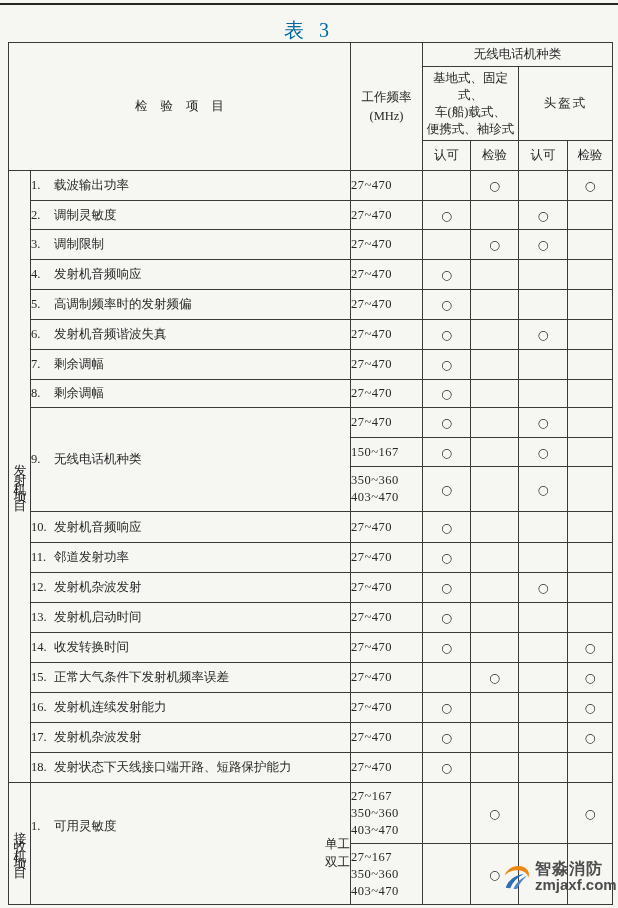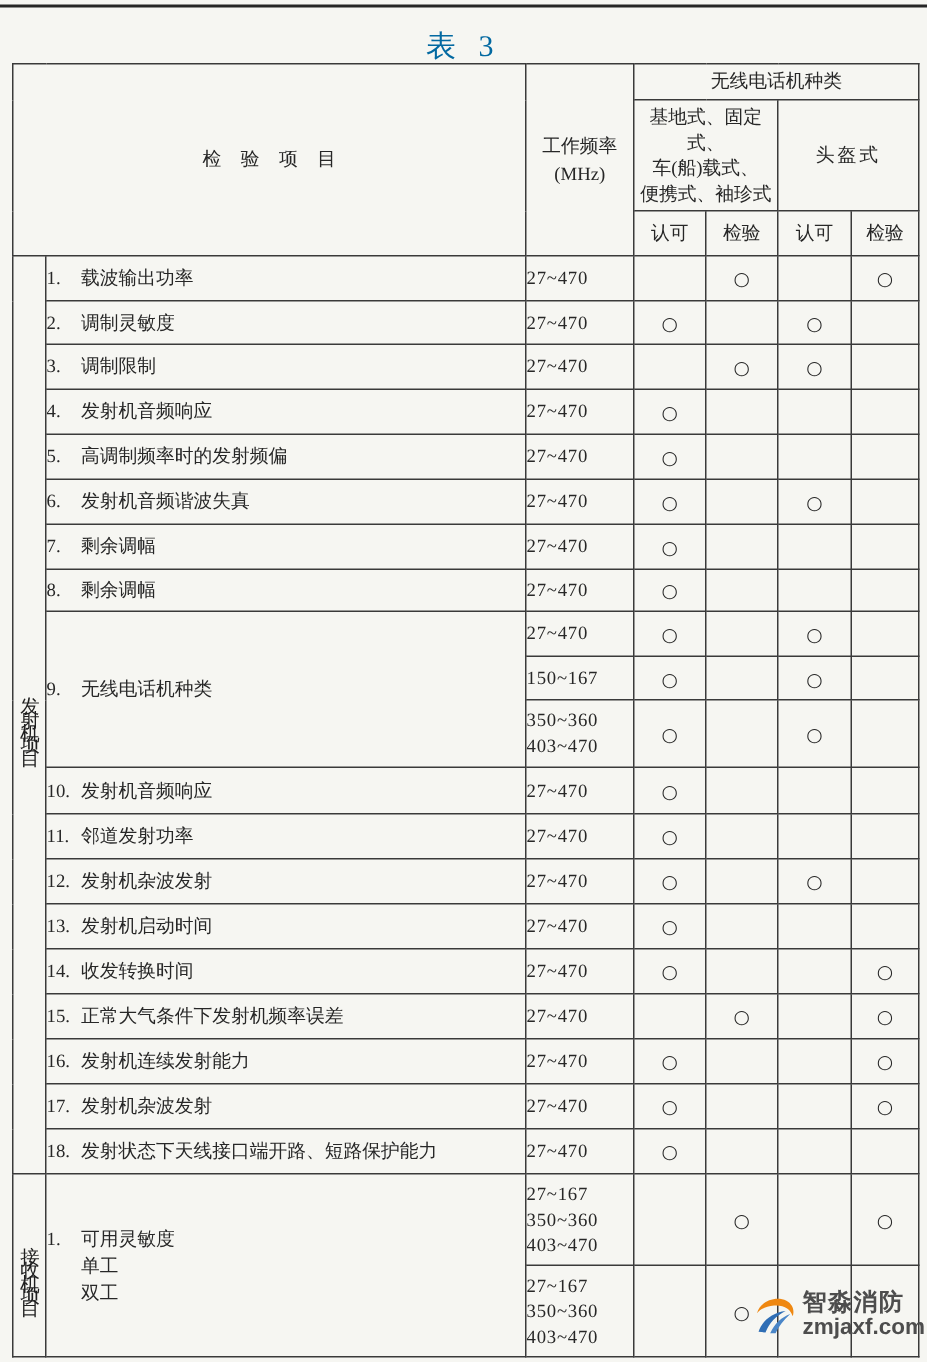--- a/index.html
+++ b/index.html
@@ -32,21 +32,21 @@
   .vlabel{
     writing-mode:vertical-rl;text-orientation:upright;
     letter-spacing:9px;font-size:13px;margin:0 auto;color:#1f1f1f;
   }
   td.item{padding-left:6px;padding-right:4px;text-align:left;font-size:12.5px;}
   .no{display:inline-block;min-width:23px;}
   td.freq{font-size:11.5px;letter-spacing:0.5px;}
   td.freq div{line-height:17px;}
   td.mark{text-align:center;font-size:16px;color:#3c3c3c;font-family:"DejaVu Sans",sans-serif;}
   .rx-item div{line-height:18px;}
-  .rx-item .indent{padding-left:23px;}
+  .rx-item .indent{padding-left:23px;text-align:right;}
   .watermark{position:absolute;left:499px;top:860px;display:flex;align-items:flex-start;z-index:5;}
   .wm-logo{width:33px;height:33px;flex:0 0 auto;}
   .wm-text{margin-left:3px;}
   .wm-name{font-size:16px;font-weight:bold;color:#4d4d4d;letter-spacing:1px;
     font-family:"Liberation Sans","DejaVu Sans",sans-serif;line-height:18px;}
   .wm-site{font-size:15px;font-weight:bold;color:#4d4d4d;
     font-family:"Liberation Sans","DejaVu Sans",sans-serif;line-height:13px;}
 </style>
 </head>
 <body>

